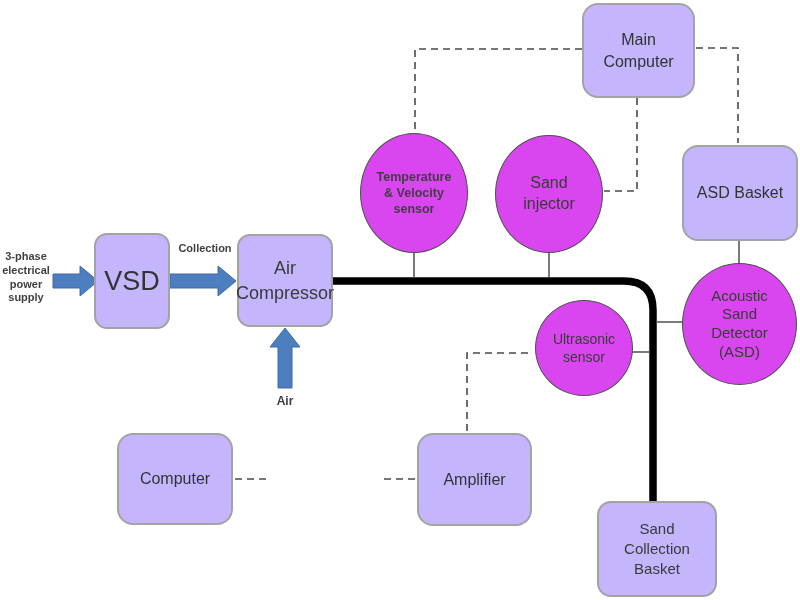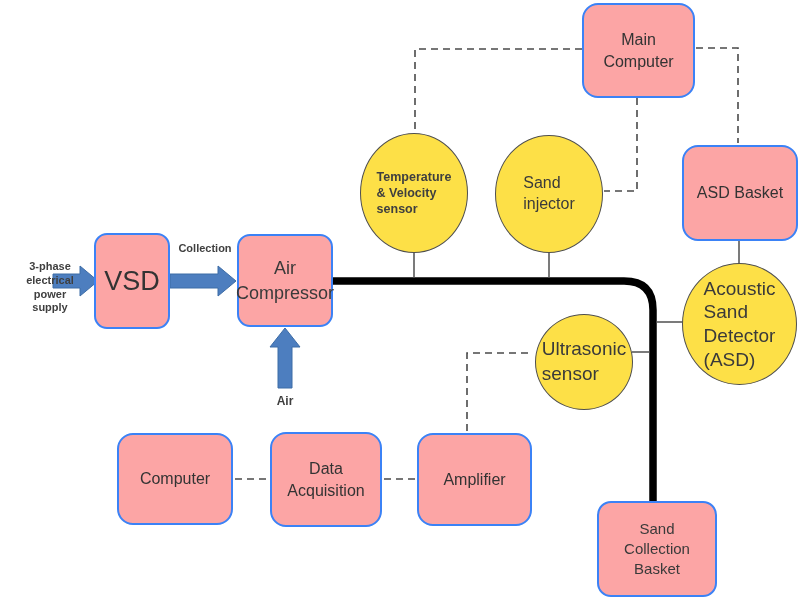--- a/index.html
+++ b/index.html
@@ -7,35 +7,36 @@
     position:relative;
     width:800px;height:600px;
     background:#ffffff;
     font-family:"Liberation Sans","DejaVu Sans",sans-serif;
     color:#3a3a3a;
     overflow:hidden;
   }
   #connectors{position:absolute;left:0;top:0;width:800px;height:600px;}
   .node-box{
     position:absolute;
-    border:2px solid #3b82f6;
+    border:2px solid #a3a3a3;
     border-radius:13px;
-    background:#fca5a5;
+    background:#c4b5fd;
     display:flex;align-items:center;justify-content:center;
     text-align:center;
     white-space:pre-line;
     line-height:1.35;
     box-sizing:border-box;
   }
   .node-ellipse{
     position:absolute;
     border:1.5px solid #4f4f4f;
     border-radius:50%;
-    background:#fde047;
+    background:#d946ef;
     display:flex;align-items:center;justify-content:center;
+    text-align:center;
     white-space:pre-line;
     line-height:1.3;
     box-sizing:border-box;
   }
   .float-label{
     position:absolute;
     text-align:center;
     white-space:pre-line;
     line-height:1.25;
   }
@@ -64,56 +65,54 @@
     <path d="M 696 48 L 738 48 L 738 143" stroke="#4a4a4a" stroke-width="1.6" stroke-dasharray="7 5" fill="none"></path>
     <line x1="235" y1="479" x2="268" y2="479" stroke="#4a4a4a" stroke-width="1.6" stroke-dasharray="7 5"></line>
     <line x1="384" y1="479" x2="415" y2="479" stroke="#4a4a4a" stroke-width="1.6" stroke-dasharray="7 5"></line>
     <path d="M 467 431 L 467 353 L 533 353" stroke="#4a4a4a" stroke-width="1.6" stroke-dasharray="7 5" fill="none"></path>
 
     <polygon points="53,274 80,274 80,266 98,281 80,296 80,288 53,288" fill="#4d7ebf" stroke="#3d6ca6" stroke-width="1"></polygon>
     <polygon points="170,274 218,274 218,266 236,281 218,296 218,288 170,288" fill="#4d7ebf" stroke="#3d6ca6" stroke-width="1"></polygon>
     <polygon points="278,388 278,347 270,347 285,328 300,347 292,347 292,388" fill="#4d7ebf" stroke="#3d6ca6" stroke-width="1"></polygon>
   </svg>
 
-  <div class="float-label fs-xs" style="left:0px;top:260px;width:52px;padding-left:24px;">3-phase
+  <div class="float-label fs-xs" style="left:0px;top:250px;width:52px;">3-phase
 electrical
 power
 supply</div>
   <div class="float-label fs-xs" style="left:176px;top:242px;width:58px;">Collection</div>
   <div class="float-label fs-s" style="left:270px;top:394px;width:30px;">Air</div>
 
   <div class="node-box fs-xl" style="left:94px;top:233px;width:76px;height:96px;">VSD</div>
 
   <div class="node-box" style="left:237px;top:234px;width:96px;height:93px;font-size:18px;">Air
 Compressor</div>
 
   <div class="node-box fs-l" style="left:582px;top:3px;width:113px;height:95px;border-radius:16px;">Main
 Computer</div>
 
   <div class="node-box fs-l" style="left:682px;top:145px;width:116px;height:96px;border-radius:16px;">ASD Basket</div>
 
   <div class="node-box fs-l" style="left:117px;top:433px;width:116px;height:92px;border-radius:16px;">Computer</div>
 
-  <div class="node-box fs-l" style="left:270px;top:432px;width:112px;height:95px;border-radius:16px;">Data
-Acquisition</div>
 
   <div class="node-box fs-l" style="left:417px;top:433px;width:115px;height:93px;border-radius:16px;">Amplifier</div>
 
   <div class="node-box" style="left:597px;top:501px;width:120px;height:96px;font-size:15px;border-radius:14px;">Sand
 Collection
 Basket</div>
 
   <div class="node-ellipse" style="left:360px;top:133px;width:108px;height:120px;font-size:12.5px;font-weight:bold;color:#3f3f3f;">Temperature
 &amp; Velocity
 sensor</div>
 
   <div class="node-ellipse" style="left:495px;top:135px;width:108px;height:118px;font-size:16px;">Sand
 injector</div>
 
-  <div class="node-ellipse" style="left:535px;top:314px;width:98px;height:96px;font-size:19px;">Ultrasonic
+  <div class="node-ellipse" style="left:535px;top:300px;width:98px;height:96px;font-size:14px;">Ultrasonic
 sensor</div>
 
-  <div class="node-ellipse" style="left:682px;top:263px;width:115px;height:122px;font-size:19px;line-height:1.25;">Acoustic
+  <div class="node-ellipse" style="left:682px;top:263px;width:115px;height:122px;font-size:15px;line-height:1.25;">Acoustic
 Sand
 Detector
 (ASD)</div>
 
 </div>
 
 </body></html>

